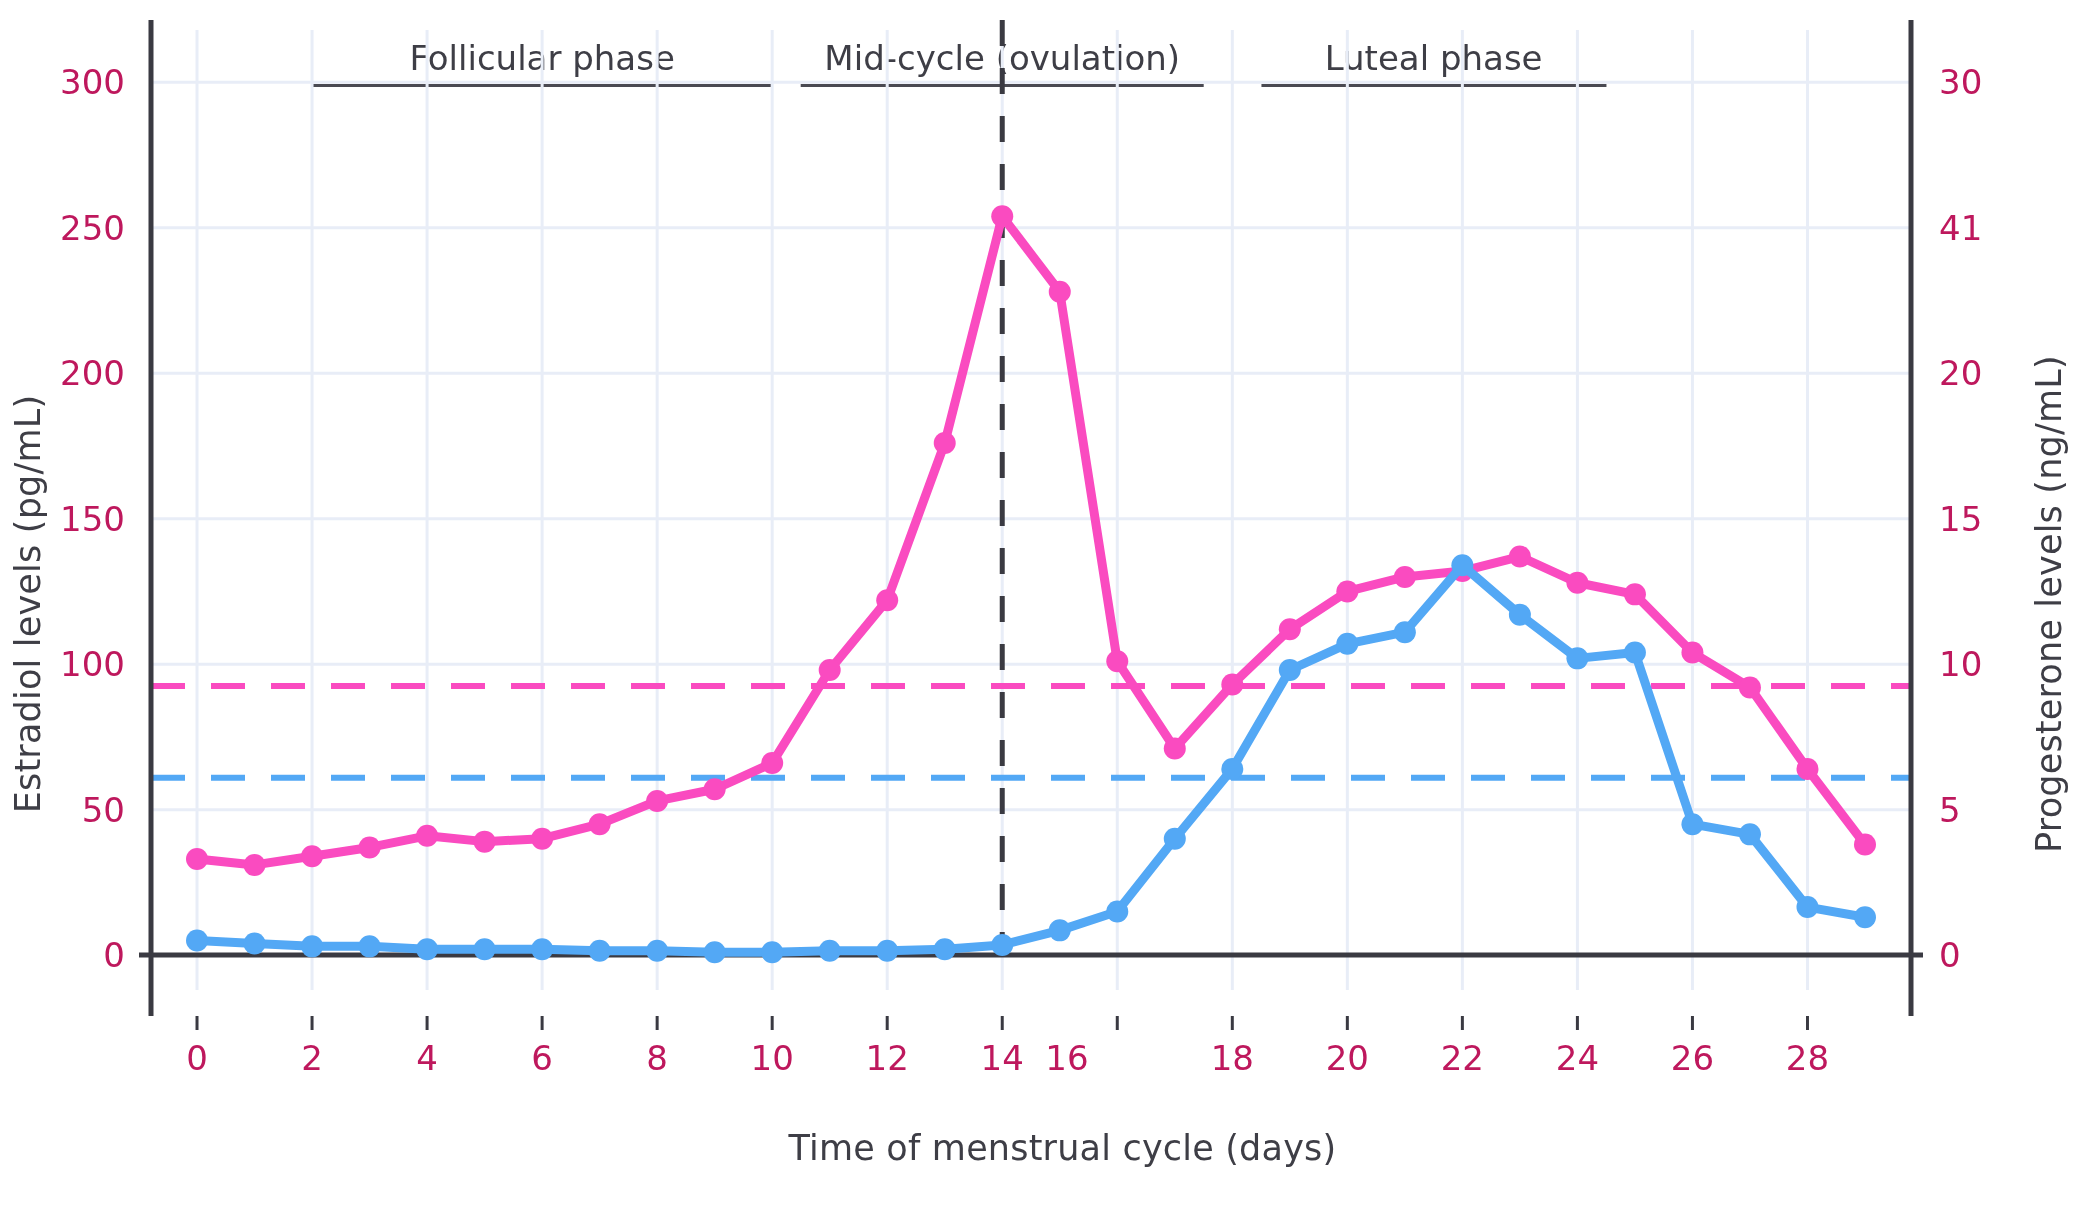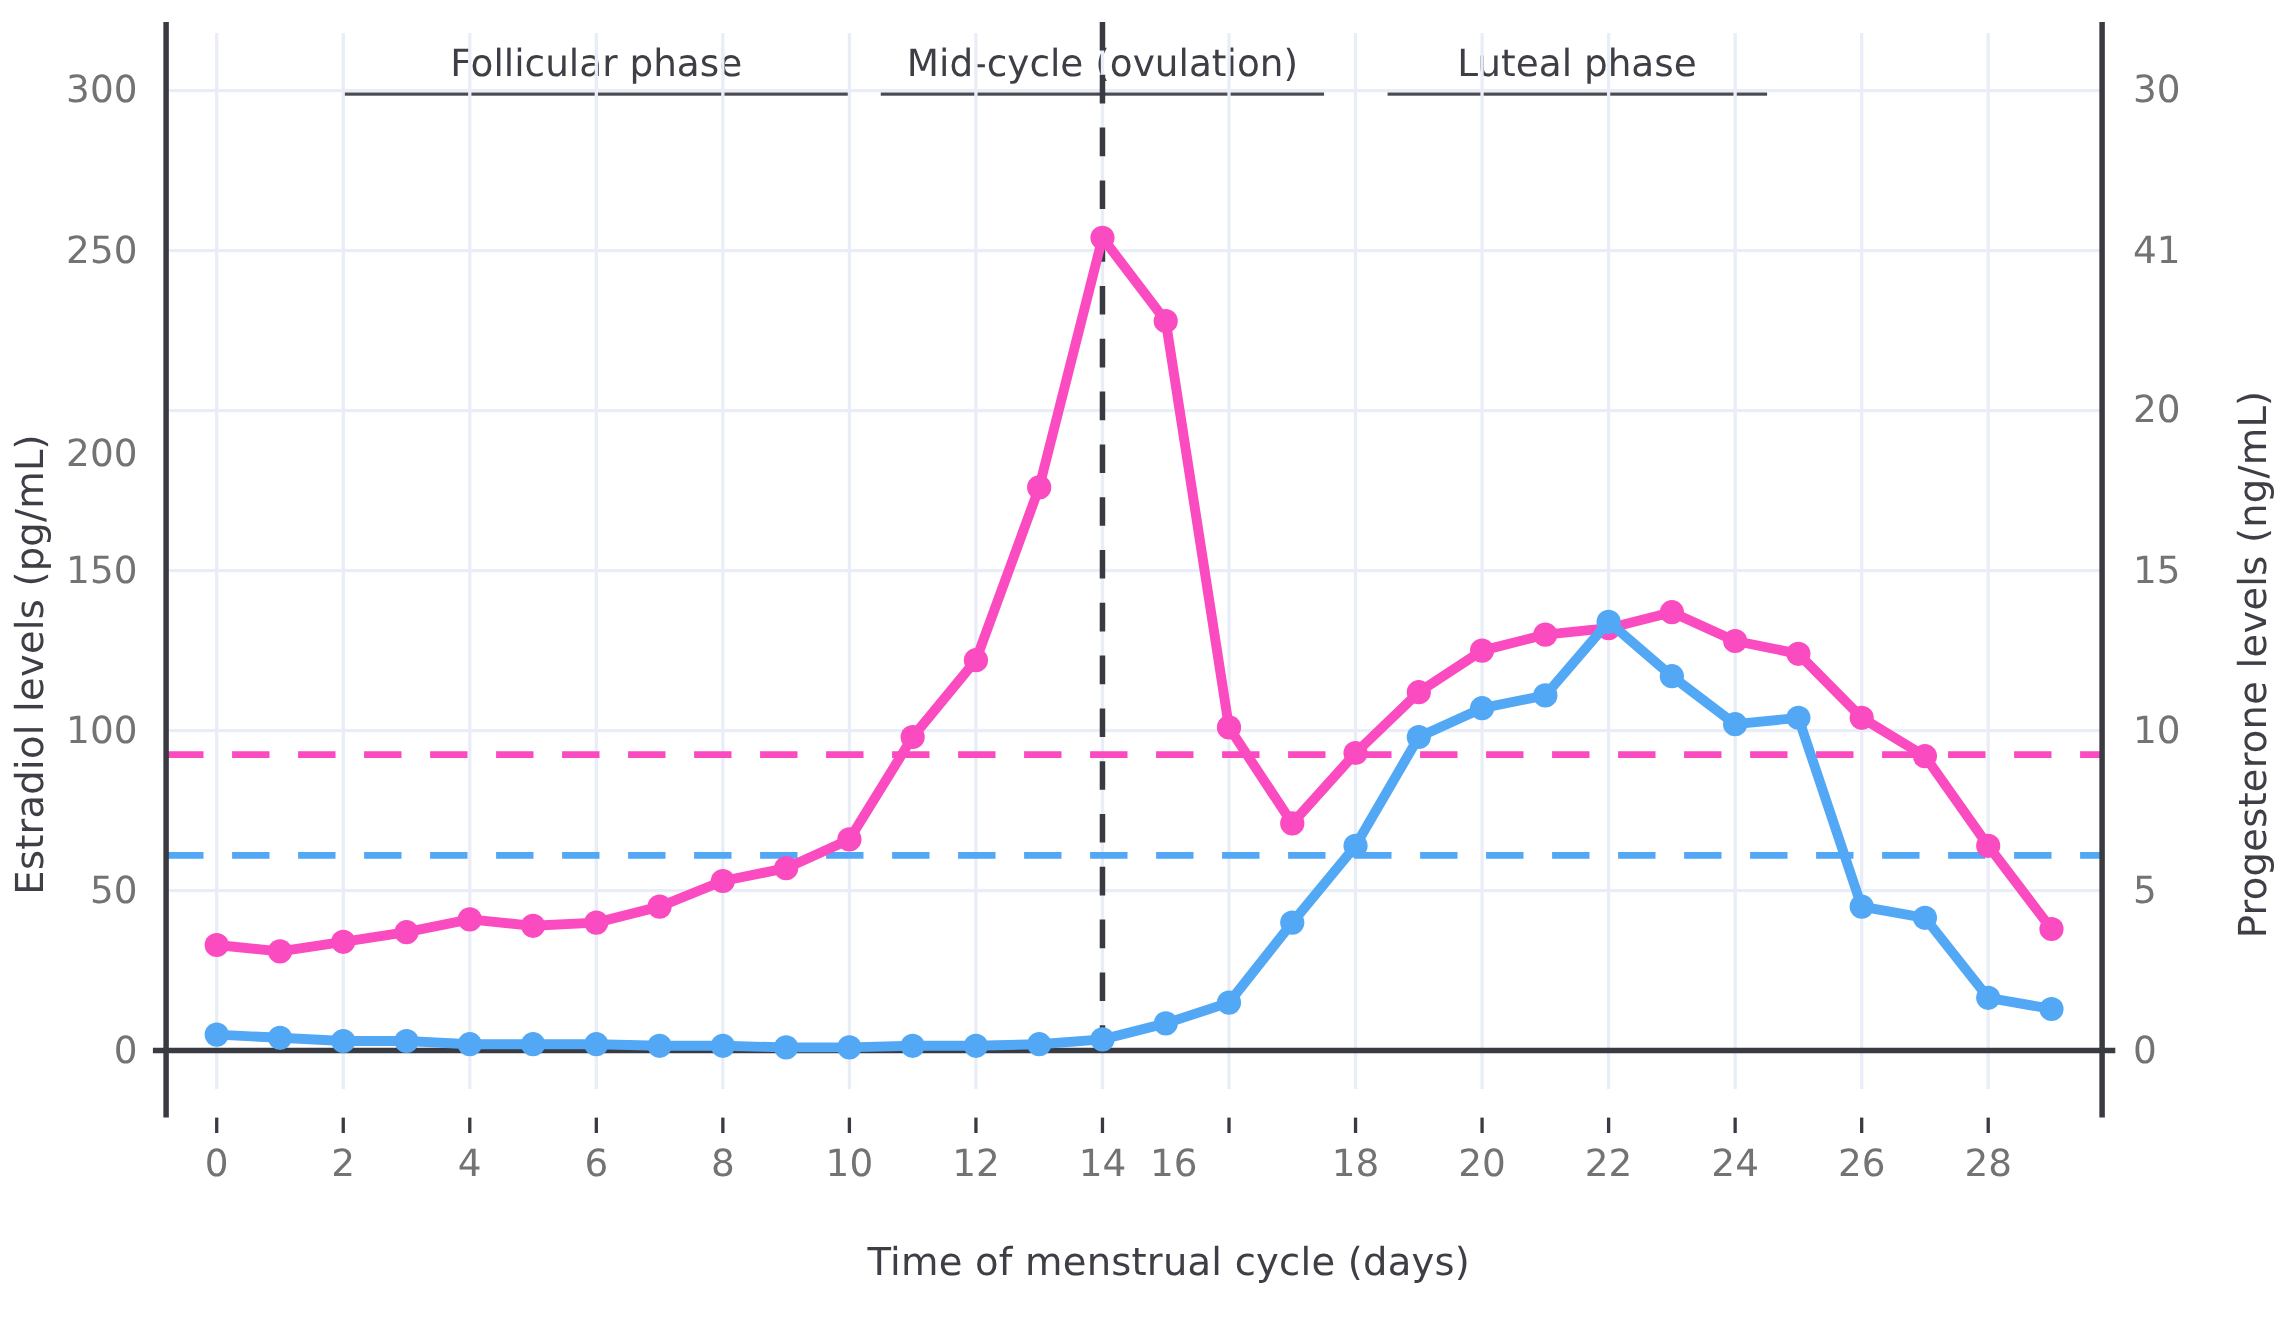--- a/index.html
+++ b/index.html
@@ -33,21 +33,21 @@
 
   
   #plot{
     position:absolute;
     left:151px;top:30px;width:1760px;height:960px;
   }
   #plot svg{display:block;width:1760px;height:960px;overflow:visible;}
 
   
   .tick{
-    position:absolute;font-size:34px;color:#737373;white-space:nowrap;
+    position:absolute;font-size:34px;color:#be185d;white-space:nowrap;
   }
   .ytick-l{text-align:right;transform:translateY(-50%);}
   .ytick-r{text-align:left;transform:translateY(-50%);}
   .xtick{transform:translateX(-50%);}
 
   
   .phase{
     position:absolute;transform:translateX(-50%);
     text-align:center;white-space:nowrap;
   }
@@ -86,21 +86,21 @@
 
   <div class="axis-title" id="xlabel">
     <span>Time of menstrual cycle (days)</span>
   </div>
 
   <div id="yticks-left-layer">
       <div class="tick ytick-l" style="left: 20px; width: 105px; top: 955.091px;">0</div>
       <div class="tick ytick-l" style="left: 20px; width: 105px; top: 809.636px;">50</div>
       <div class="tick ytick-l" style="left: 20px; width: 105px; top: 664.182px;">100</div>
       <div class="tick ytick-l" style="left: 20px; width: 105px; top: 518.727px;">150</div>
-      <div class="tick ytick-l" style="left: 20px; width: 105px; top: 373.273px; margin-top: 40px;">200</div>
+      <div class="tick ytick-l" style="left: 20px; width: 105px; top: 373.273px;">200</div>
       <div class="tick ytick-l" style="left: 20px; width: 105px; top: 227.818px;">250</div>
       <div class="tick ytick-l" style="left: 20px; width: 105px; top: 82.3636px;">300</div>
     </div>
   <div id="yticks-right-layer">
       <div class="tick ytick-r" style="left: 1939px; top: 955.091px;">0</div>
       <div class="tick ytick-r" style="left: 1939px; top: 809.636px;">5</div>
       <div class="tick ytick-r" style="left: 1939px; top: 664.182px;">10</div>
       <div class="tick ytick-r" style="left: 1939px; top: 518.727px;">15</div>
       <div class="tick ytick-r" style="left: 1939px; top: 373.273px;">20</div>
       <div class="tick ytick-r" style="left: 1939px; top: 227.818px;">41</div>

